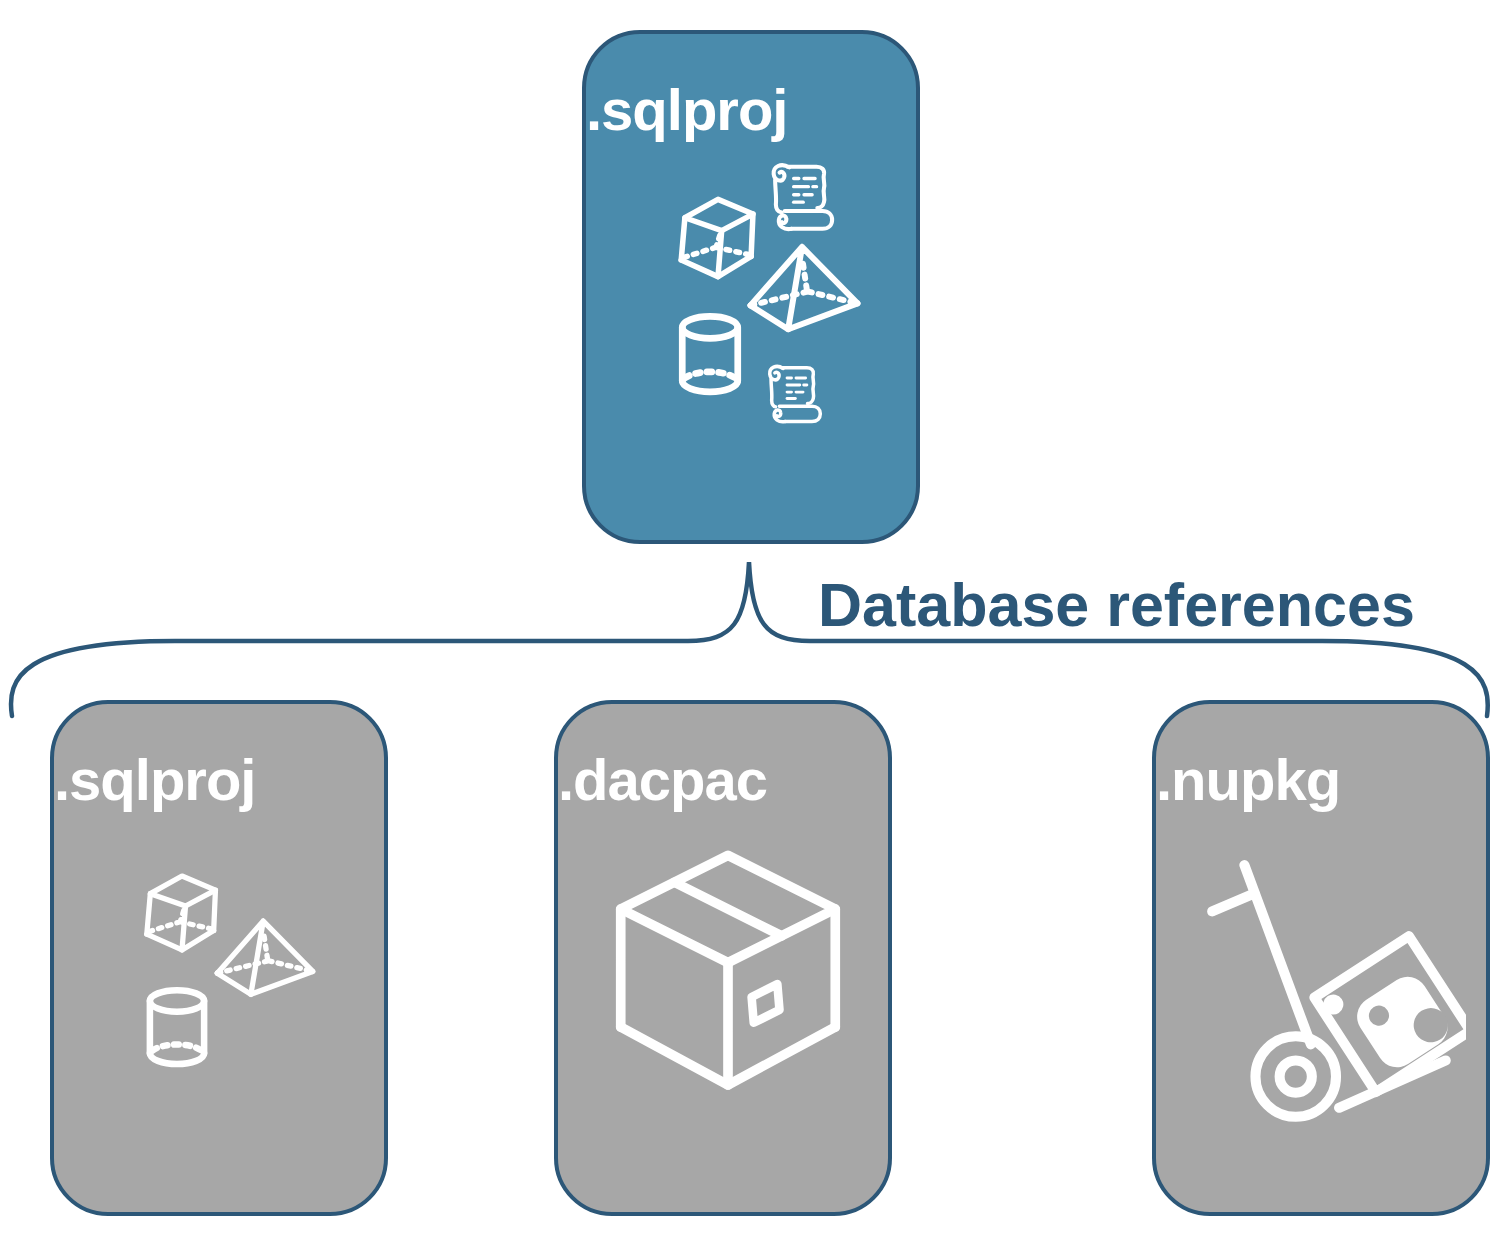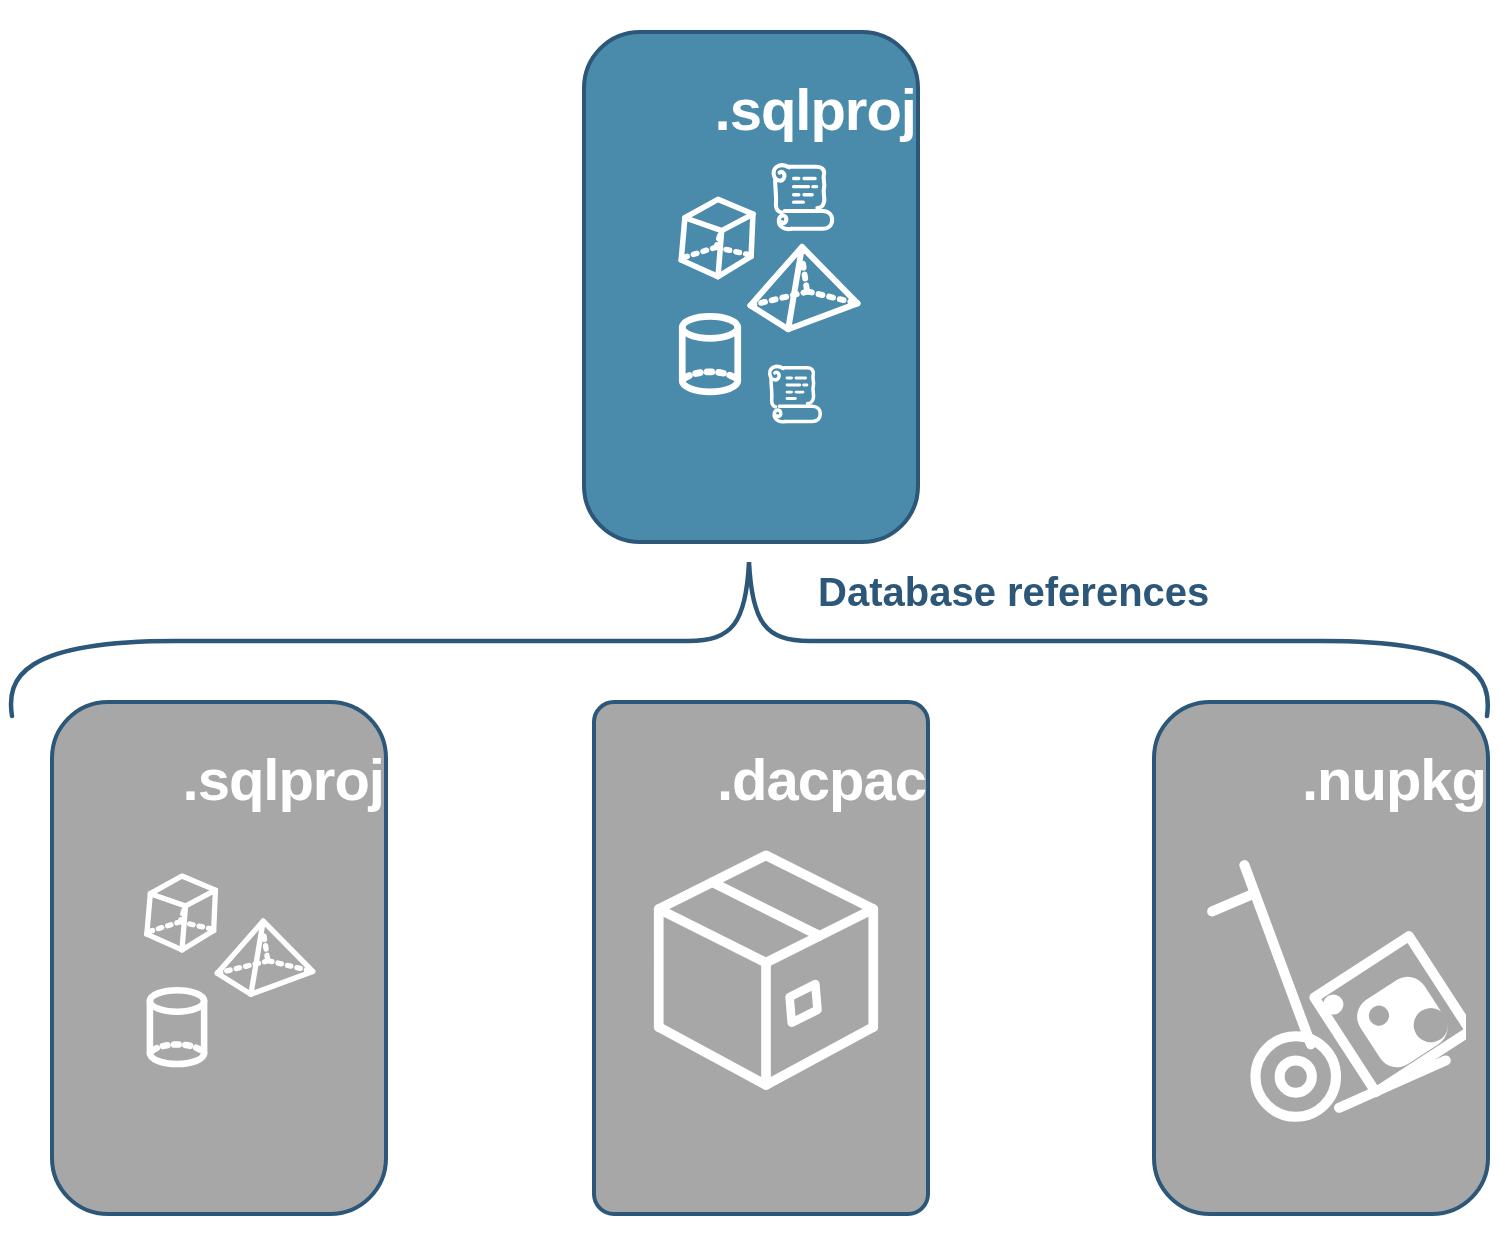--- a/index.html
+++ b/index.html
@@ -3,45 +3,45 @@
 <meta charset="utf-8">
 <style>
   * { box-sizing: border-box; }
   html,body { margin:0; padding:0; background:#fff; font-family:"Liberation Sans", sans-serif; }
   .canvas { position:relative; width:1500px; height:1250px; background:#fff; overflow:hidden; }
 
   .node { position:absolute; border:4px solid var(--outline,#2c5778); border-radius:58px; }
   .node-root  { left:582px; top:30px;  width:338px; height:514px; background:var(--root-fill,#4a8bac); }
   .node-child { top:700px; width:338px; height:516px; background:var(--child-fill,#a7a7a7); }
   .pos-child-0 { left:50px; }
-  .pos-child-1 { left:592px;border-radius:22px; }
+  .pos-child-1 { left:554px; }
   .pos-child-2 { left:1152px; }
 
   .node-label {
-    margin-top:42px; text-align:right;
+    margin-top:42px; text-align:left;
     font-size:58px; font-weight:700; letter-spacing:-1px;
     color:var(--label-text,#fff);
   }
 
   .icon { position:absolute; }
 
   
   .wicon path, .wicon ellipse, .wicon circle, .wicon rect {
     stroke:var(--label-text,#fff); fill:none;
     stroke-linecap:round; stroke-linejoin:round;
   }
   .wicon .fill-w  { fill:var(--label-text,#fff); stroke:none; }
   .wicon .fill-bg { fill:var(--child-fill,#a7a7a7); stroke:none; }
 
   .brace { position:absolute; left:0; top:0; pointer-events:none; }
   .brace path { stroke:var(--outline,#2c5778); fill:none; stroke-width:4.5; stroke-linecap:round; }
 
   .connector-label {
     position:absolute; left:818px; top:570px;
-    font-size:40px; font-weight:700; white-space:nowrap;
+    font-size:61px; font-weight:700; white-space:nowrap;
     color:var(--connector-text,#2c5778);
   }
 </style>
 </head>
 <body>
 
 <div class="canvas">
 
   <svg class="brace" width="1500" height="1250" viewBox="0 0 1500 1250">
     <path d="M12,716 C6,678 22,641 175,641 L688,641 C733,641 746,622 749,562

